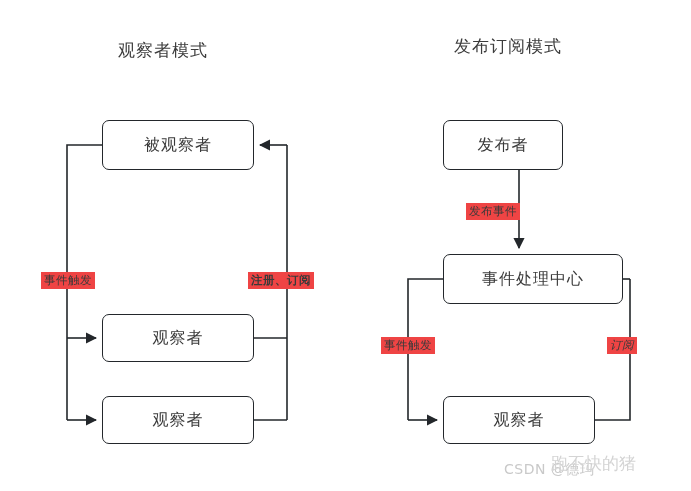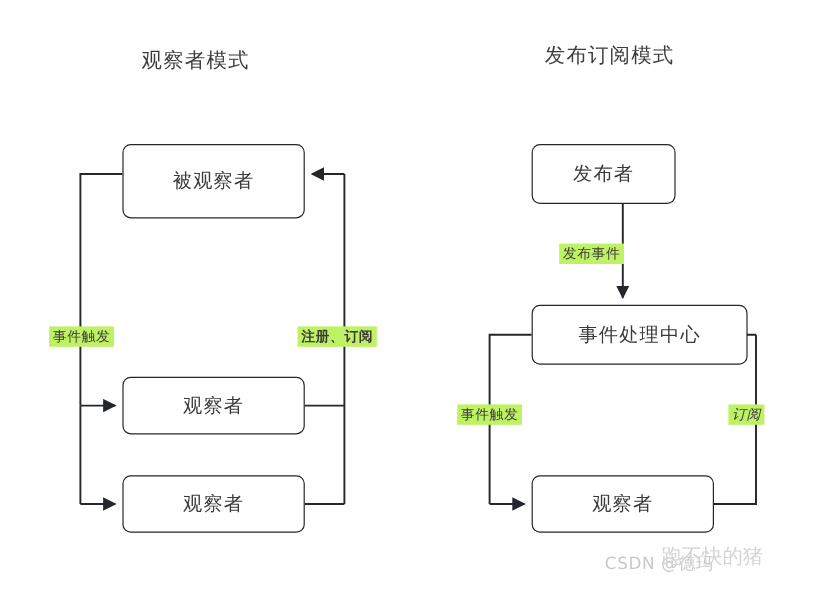--- a/index.html
+++ b/index.html
@@ -40,32 +40,32 @@
     background: #ffffff;
     display: flex;
     align-items: center;
     justify-content: center;
     font-size: 16px;
     color: #3a3a3a;
     letter-spacing: 1px;
     white-space: nowrap;
   }
 
-  #node-subject        { left: 102px; top: 120px; width: 152px; height: 62px; }
+  #node-subject        { left: 102px; top: 120px; width: 152px; height: 50px; }
   #node-observer-1     { left: 102px; top: 314px; width: 152px; height: 48px; }
   #node-observer-2     { left: 102px; top: 396px; width: 152px; height: 48px; }
   #node-publisher      { left: 443px; top: 120px; width: 120px; height: 50px; }
   #node-event-center   { left: 443px; top: 254px; width: 180px; height: 50px; }
   #node-observer-3     { left: 443px; top: 396px; width: 152px; height: 48px; }
 
   .edge-label {
     position: absolute;
     font-size: 11.5px;
     color: #3a3a3a;
-    background: #bef264;
+    background: #ef4444;
     padding: 1px 3px;
     white-space: nowrap;
     letter-spacing: 0.5px;
   }
   #label-trigger-left   { left: 41px;  top: 272px; }
   #label-register       { left: 248px; top: 272px; font-weight: bold; }
   #label-publish-event  { left: 466px; top: 203px; }
   #label-trigger-right  { left: 381px; top: 337px; }
   #label-subscribe      { left: 607px; top: 337px; font-style: italic; }
 

